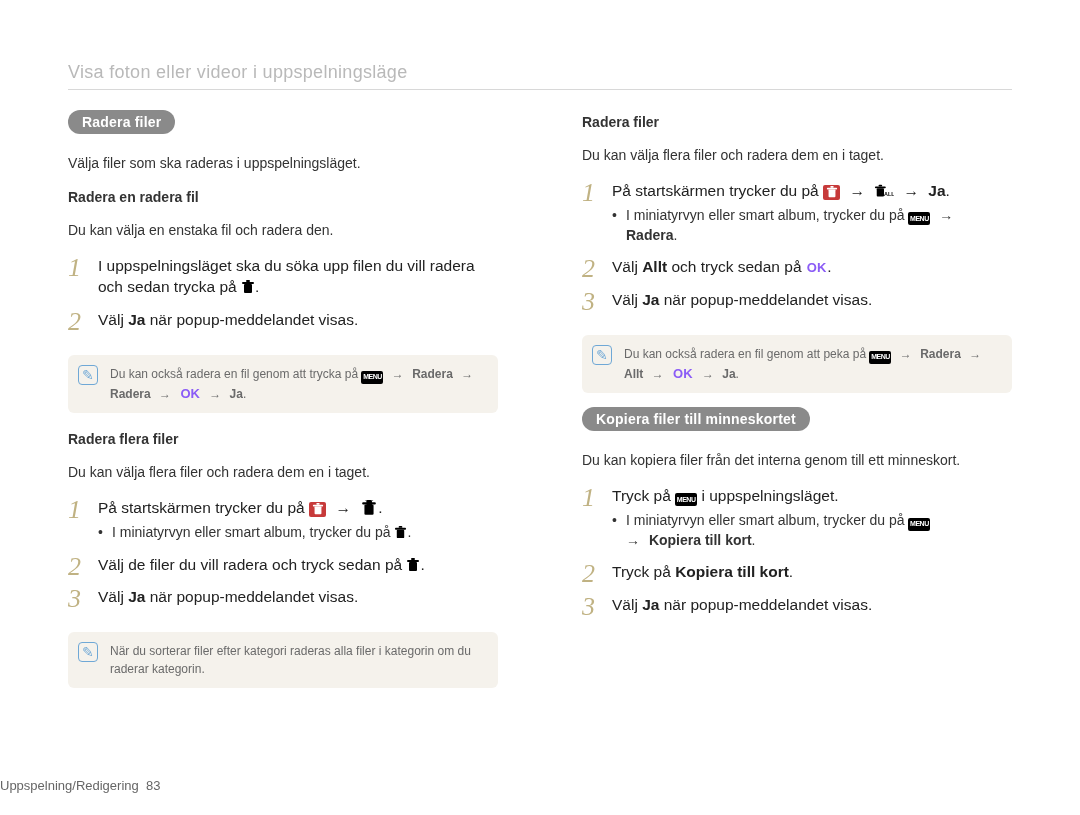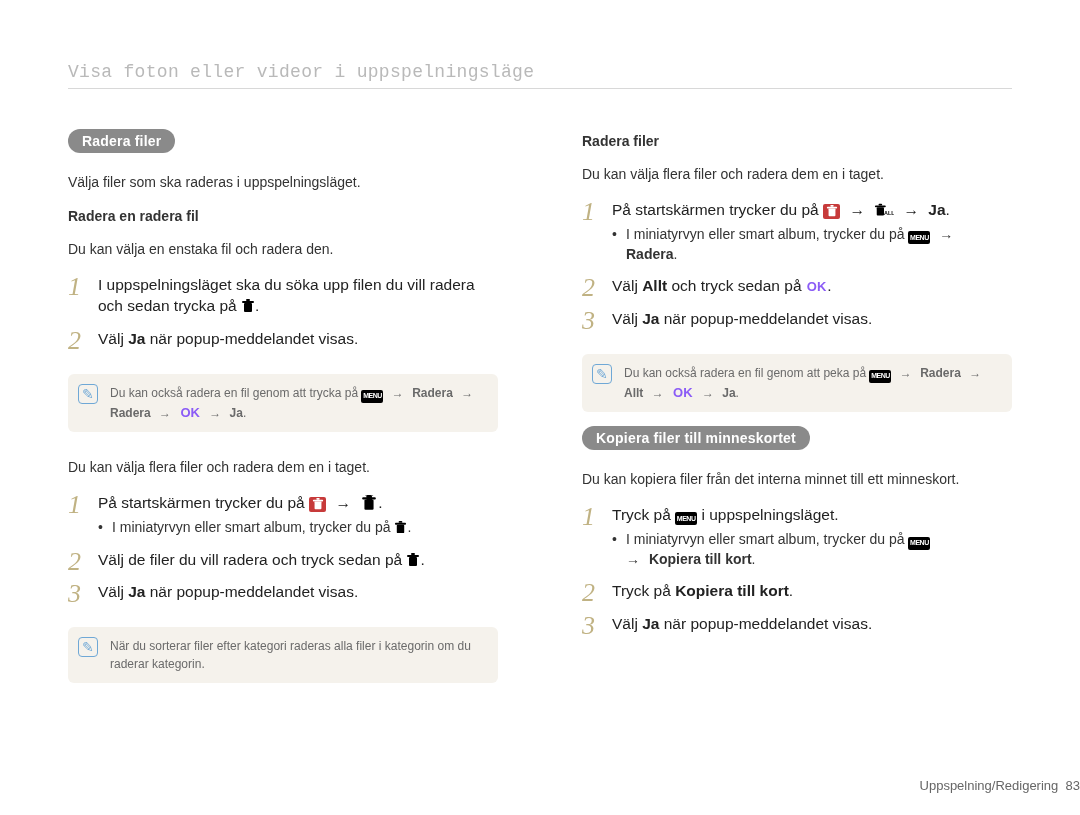--- a/index.html
+++ b/index.html
@@ -16,22 +16,21 @@
     padding: 62px 68px 30px 68px;
     position: relative;
   }
   .header {
     color: #b9b9b9;
     font-size: 18px;
     font-weight: 300;
     letter-spacing: 0.3px;
     border-bottom: 1px solid #d8d8d8;
     padding-bottom: 6px;
-    margin-bottom: 40px;
-    font-family: Liberation Mono, monospace;
+    margin-bottom: 20px;
   }
   .columns {
     display: flex;
     gap: 84px;
   }
   .col {
     width: 50%;
     display: flex;
     flex-direction: column;
   }
@@ -164,21 +163,21 @@
     left: 0;
     top: 0;
     font-size: 14px;
     color: #333;
   }
   .footer {
     position: absolute;
     bottom: 22px;
     left: 0;
     width: 100%;
-    text-align: right;
+    text-align: left;
     font-size: 13px;
     color: #666;
   }
   svg.trash { display:inline-block; vertical-align:-2px; }
   svg.trash-multi { display:inline-block; vertical-align:-3px; }
 </style>
 </head>
 <body>
 
 <svg width="0" height="0" style="position:absolute">
@@ -226,20 +225,21 @@
         <span class="arrow">→</span>
         <span class="bold">Radera</span>
         <span class="arrow">→</span>
         <span class="bold">Radera</span>
         <span class="arrow">→</span>
         <span class="ok-btn">OK</span>
         <span class="arrow">→</span>
         <span class="bold">Ja</span>.
       </div>
 
+      <div class="sub-head">Radera flera filer</div>
       <p class="sub-intro">Du kan välja flera filer och radera dem en i taget.</p>
 
       <ol class="ol-steps">
         <li>
           <span>På startskärmen trycker du på </span>
           <span class="icon-box icon-trash-red">
             <svg width="12" height="12" viewBox="0 0 14 14">
                 <use href="#trash-shape" fill="#fff"></use>
               </svg>
           </span>
@@ -314,21 +314,21 @@
         <span class="bold">Radera</span>
         <span class="arrow">→</span>
         <span class="bold">Allt</span>
         <span class="arrow">→</span>
         <span class="ok-btn">OK</span>
         <span class="arrow">→</span>
         <span class="bold">Ja</span>.
       </div>
 
       <span class="pill">Kopiera filer till minneskortet</span>
-      <p class="sub-intro">Du kan kopiera filer från det interna minnet till ett minneskort.</p>
+      <p class="sub-intro">Du kan kopiera filer från det interna genom till ett minneskort.</p>
 
       <ol class="ol-steps">
         <li>
           <span>Tryck på </span>
           <span class="icon-box icon-menu">MENU</span>
           <span> i uppspelningsläget.</span>
           <div class="bullet-sub" style="margin-left:0;">
             <span>I miniatyrvyn eller smart album, trycker du på </span>
             <span class="icon-box icon-menu">MENU</span><br>
             <span class="arrow" style="margin-left:0">→</span>

